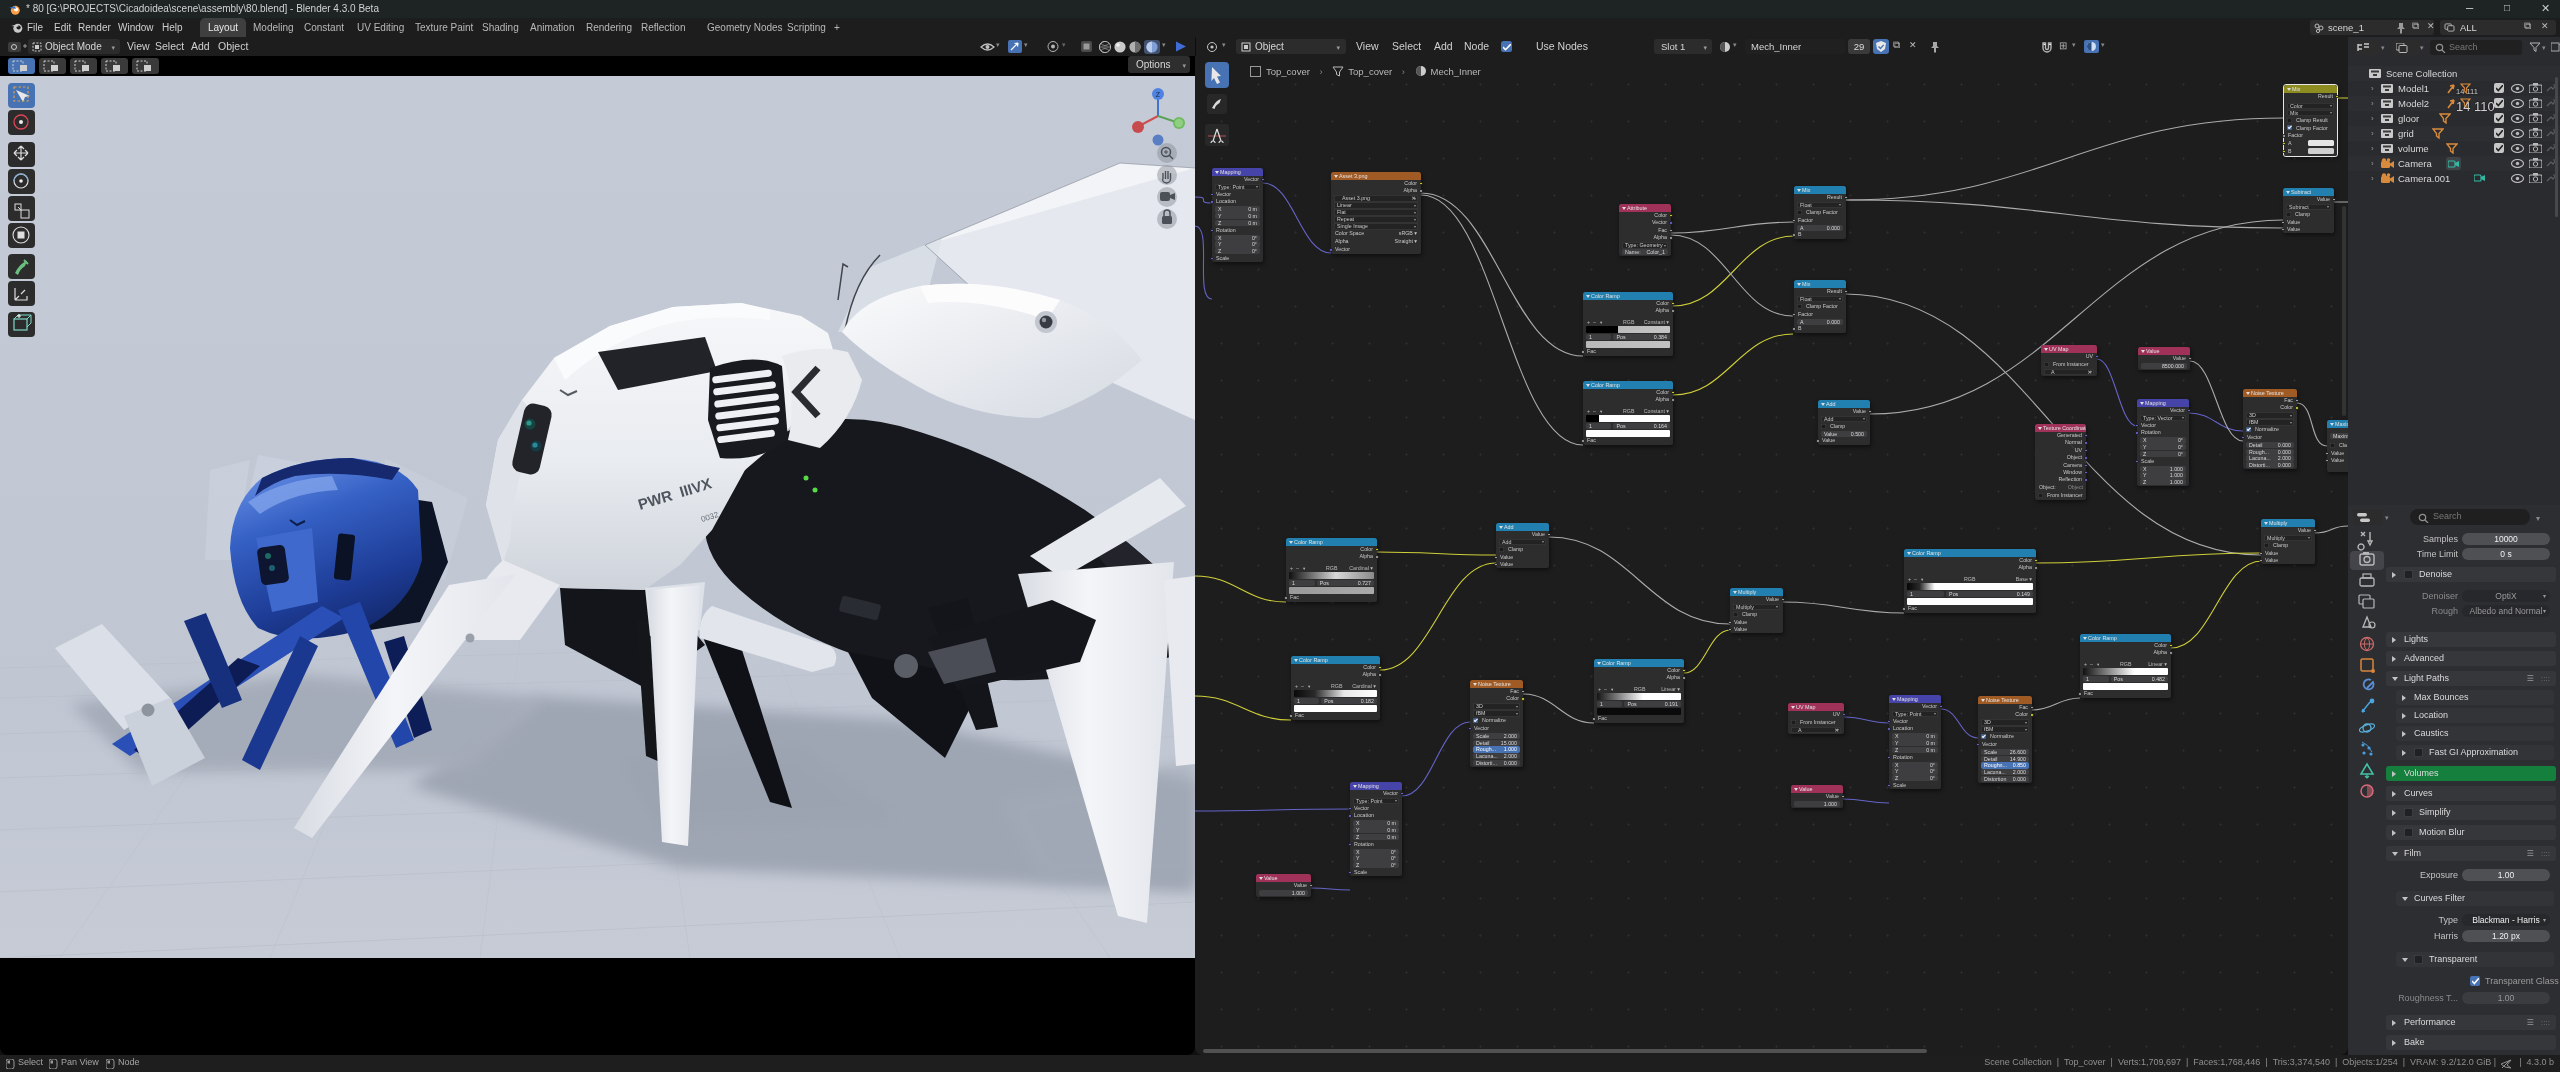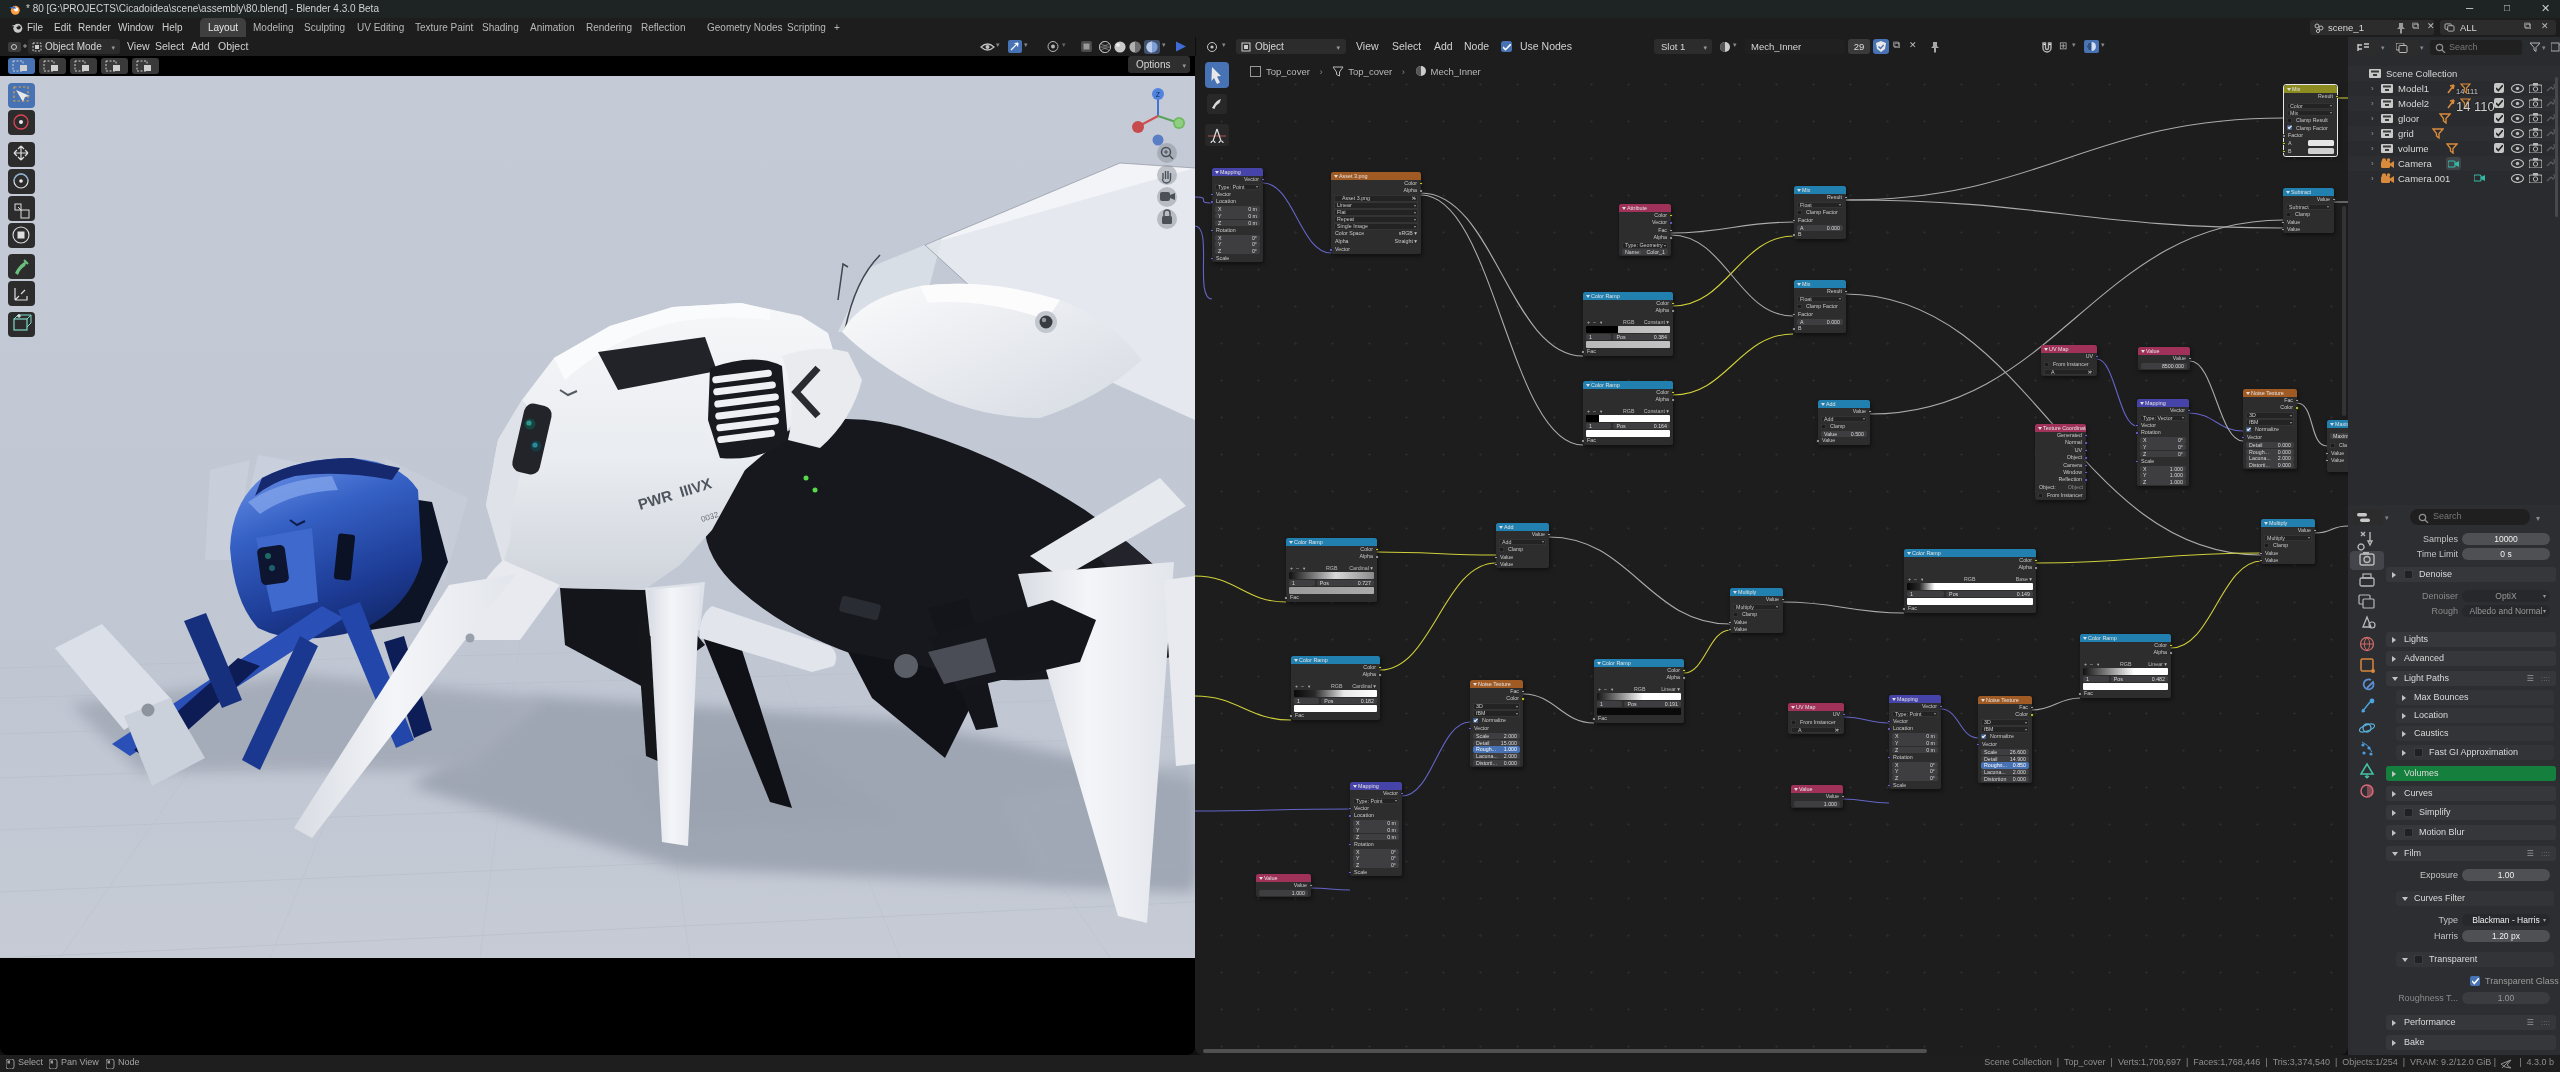--- a/index.html
+++ b/index.html
@@ -57,21 +57,21 @@
         <circle cx="10" cy="8" r="2.6" fill="#1d1d1d"></circle>
         <path d="M1 6 L8 4 L10 7 Z" fill="#c8c8c8"></path>
       </svg>
       <span class="abs" style="left:27px;top:0;line-height:19px">File</span>
       <span class="abs" style="left:54px;top:0;line-height:19px">Edit</span>
       <span class="abs" style="left:78px;top:0;line-height:19px">Render</span>
       <span class="abs" style="left:118px;top:0;line-height:19px">Window</span>
       <span class="abs" style="left:162px;top:0;line-height:19px">Help</span>
       <span class="abs tab on" style="left:200px;top:0">Layout</span>
       <span class="abs tab" style="left:245px;top:0">Modeling</span>
-      <span class="abs tab" style="left:296px;top:0">Sculpting</span>
+      <span class="abs tab" style="left:296px;top:0">Constant</span>
       <span class="abs tab" style="left:349px;top:0">UV Editing</span>
       <span class="abs tab" style="left:407px;top:0">Texture Paint</span>
       <span class="abs tab" style="left:474px;top:0">Shading</span>
       <span class="abs tab" style="left:522px;top:0">Animation</span>
       <span class="abs tab" style="left:578px;top:0">Rendering</span>
       <span class="abs tab" style="left:633px;top:0">Reflection</span>
       <span class="abs tab" style="left:699px;top:0">Geometry Nodes</span>
       <span class="abs tab" style="left:779px;top:0">Scripting</span>
       <span class="abs tab" style="left:826px;top:0">+</span>
       <span class="abs pill" style="left:2310px;top:2px;width:124px;height:15px;font-size:9.5px;line-height:15px">
@@ -157,21 +157,21 @@
         <rect x="3" y="3" width="4" height="4" fill="#ccc"></rect>
       </svg>
       <span class="abs" style="left:160px;top:0;line-height:19px">View</span>
       <span class="abs" style="left:196px;top:0;line-height:19px">Select</span>
       <span class="abs" style="left:238px;top:0;line-height:19px">Add</span>
       <span class="abs" style="left:268px;top:0;line-height:19px">Node</span>
       <span class="abs" style="left:305px;top:4px;width:11px;height:11px;background:#4772b3;border-radius:2.5px"></span>
       <svg class="abs" style="left:307px;top:7px" width="8" height="7">
         <path d="M0 3 l2.5 2.7 L8 0" stroke="#fff" stroke-width="1.6" fill="none"></path>
       </svg>
-      <span class="abs" style="left:324px;top:0;line-height:19px;color:#d0d0d0">Use Nodes</span>
+      <span class="abs" style="left:340px;top:0;line-height:19px;color:#d0d0d0">Use Nodes</span>
       <span class="abs pill" style="left:458px;top:2px;width:58px;height:15px;line-height:15px;font-size:9.5px"><span style="margin-left:7px">Slot 1</span><span style="position:absolute;right:5px;color:#9a9a9a;font-size:7px;top:1px">▾</span></span>
       <svg class="abs" style="left:523px;top:4px" width="13" height="12">
         <circle cx="6" cy="6" r="5" fill="#ccc"></circle>
         <path d="M6 1 a5 5 0 0 0 0 10 Z" fill="#555"></path>
       </svg>
       <span class="abs" style="left:537px;top:4px;color:#888;font-size:7px">▾</span>
       <span class="abs pill" style="left:549px;top:2px;width:100px;height:15px;line-height:15px;font-size:9.5px;background:#202020"><span style="margin-left:6px">Mech_Inner</span></span>
       <span class="abs" style="left:652px;top:2px;width:22px;height:15px;line-height:15px;font-size:9.5px;background:#3a3a3a;border-radius:3px;text-align:center;color:#ddd">29</span>
       <span class="abs" style="left:677px;top:2px;width:16px;height:15px;background:#4772b3;border-radius:3px"></span>
       <svg class="abs" style="left:680px;top:4px" width="10" height="11">

